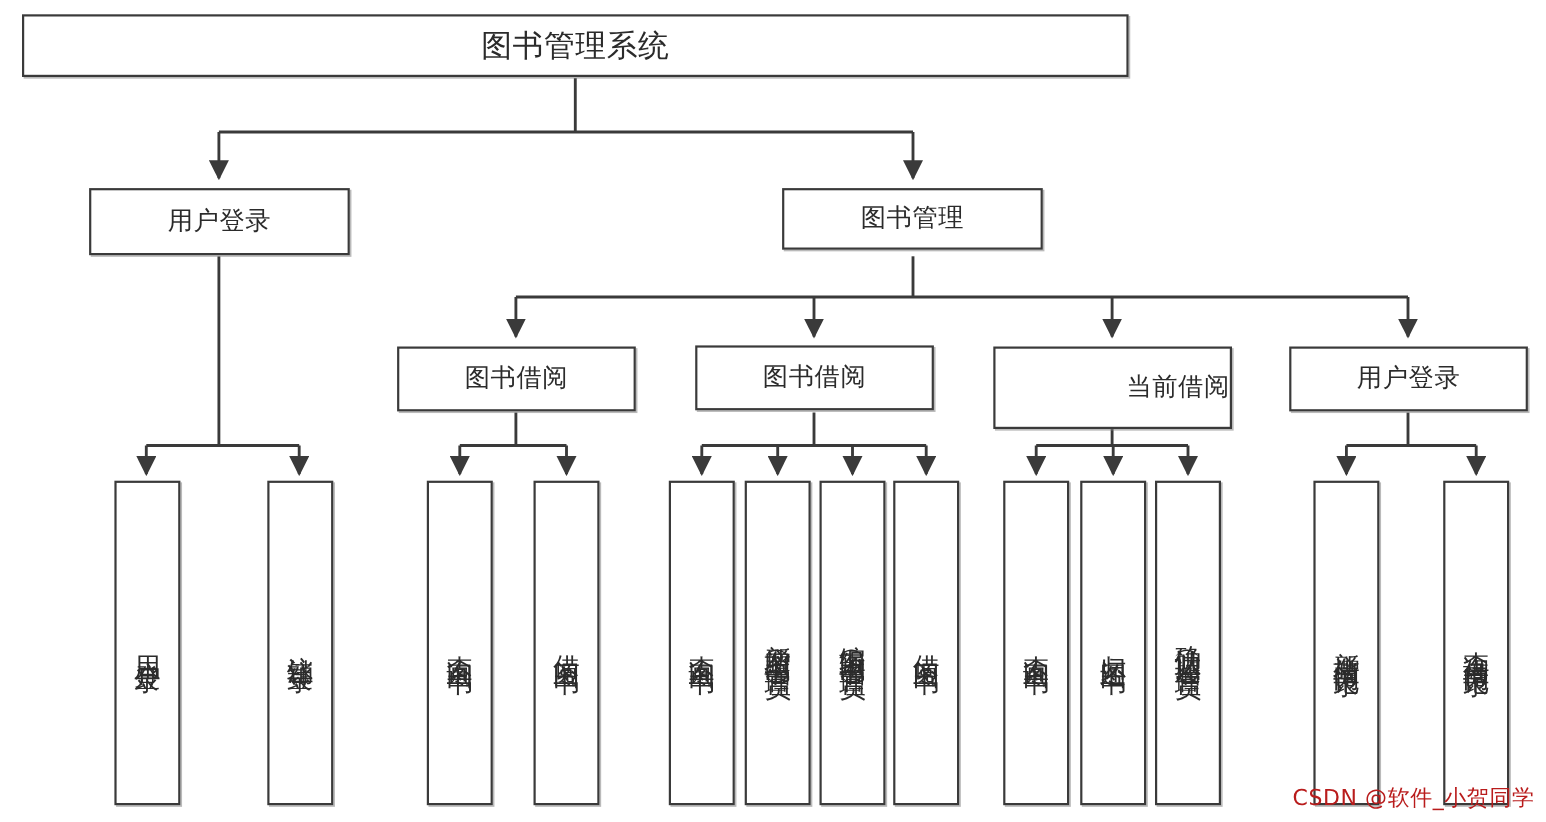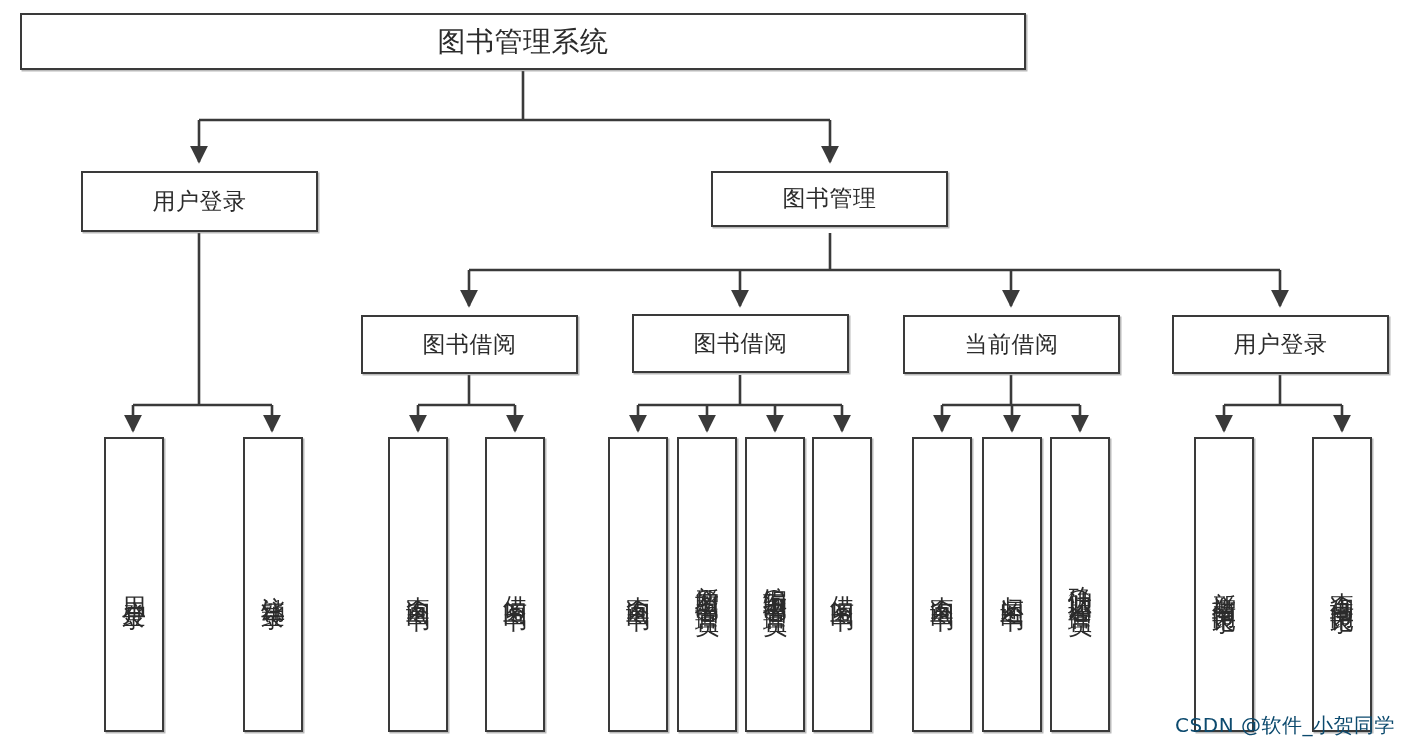--- a/index.html
+++ b/index.html
@@ -61,21 +61,21 @@
     font-size: 24px;
     line-height: 1.0;
     letter-spacing: 4px;
     white-space: nowrap;
   }
   .watermark {
     position: absolute;
     right: 10px;
     bottom: 8px;
     font-size: 20px;
-    color: #0c4a6e;
+    color: #b91c1c;
     letter-spacing: 0.5px;
     white-space: nowrap;
     font-family: "DejaVu Sans", "Liberation Sans", sans-serif;
   }
 </style>
 </head>
 <body>
 
 <div id="canvas">
 
@@ -139,21 +139,21 @@
   <div class="node horiz" style="left:711px; top:171px; width:237px; height:56px;">
     <span class="label">图书管理</span>
   </div>
 
   <div class="node horiz" style="left:361px; top:315px; width:217px; height:59px;">
     <span class="label">图书借阅</span>
   </div>
   <div class="node horiz" style="left:632px; top:314px; width:217px; height:59px;">
     <span class="label">图书借阅</span>
   </div>
-  <div class="node horiz" style="left:903px; top:315px; width:217px; height:59px;">
+  <div class="node horiz" style="left:903px; top:315px; width:217px; height:75px;justify-content:flex-end;">
     <span class="label">当前借阅</span>
   </div>
   <div class="node horiz" style="left:1172px; top:315px; width:217px; height:59px;">
     <span class="label">用户登录</span>
   </div>
 
   <div class="node vert" style="left:104px; top:437px; width:60px; height:295px;">
     <span class="label">用户登录</span>
   </div>
   <div class="node vert" style="left:243px; top:437px; width:60px; height:295px;">

